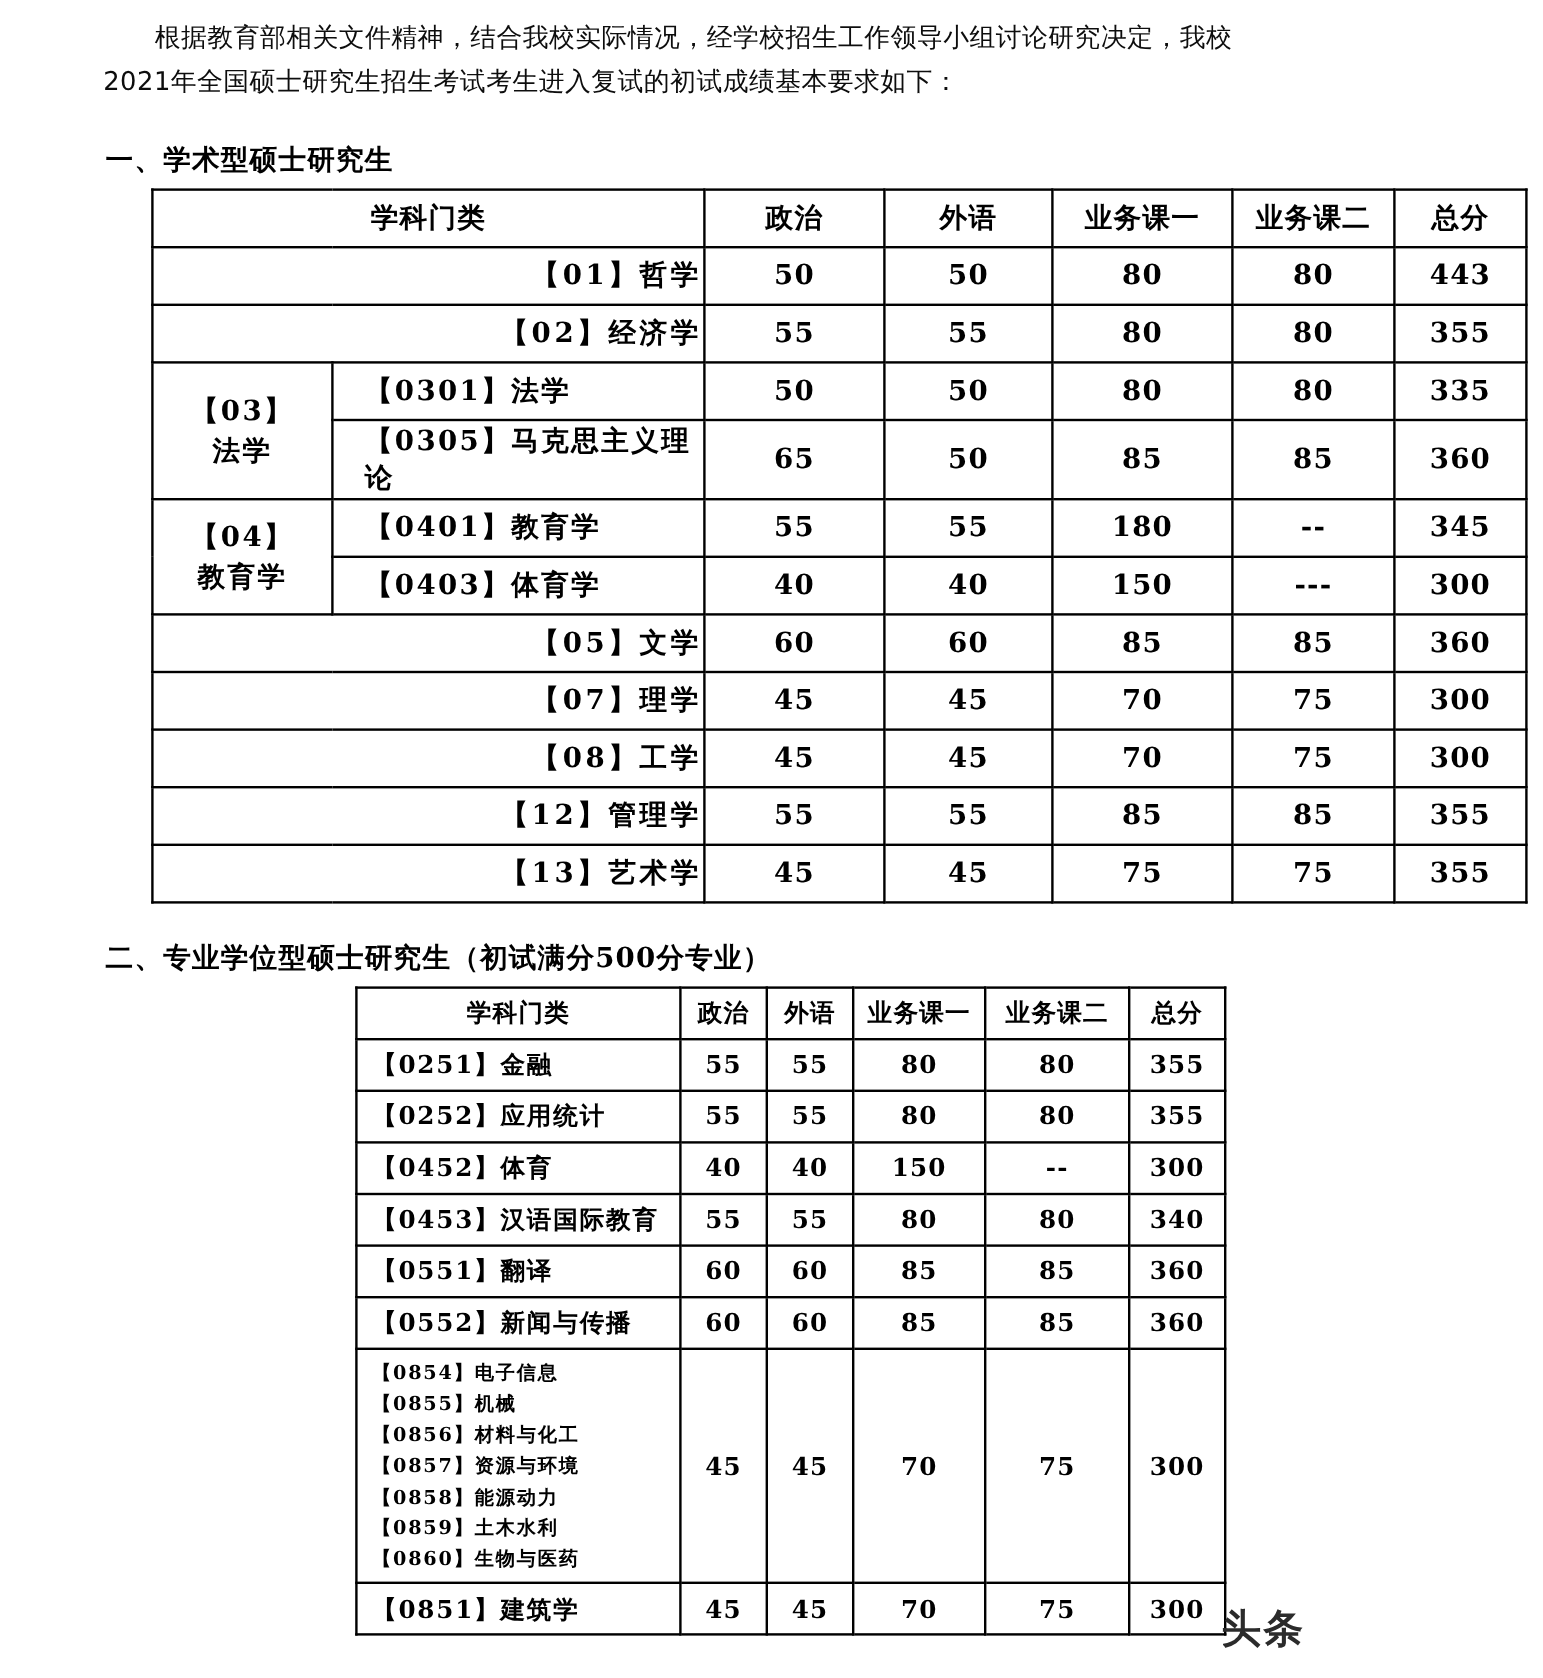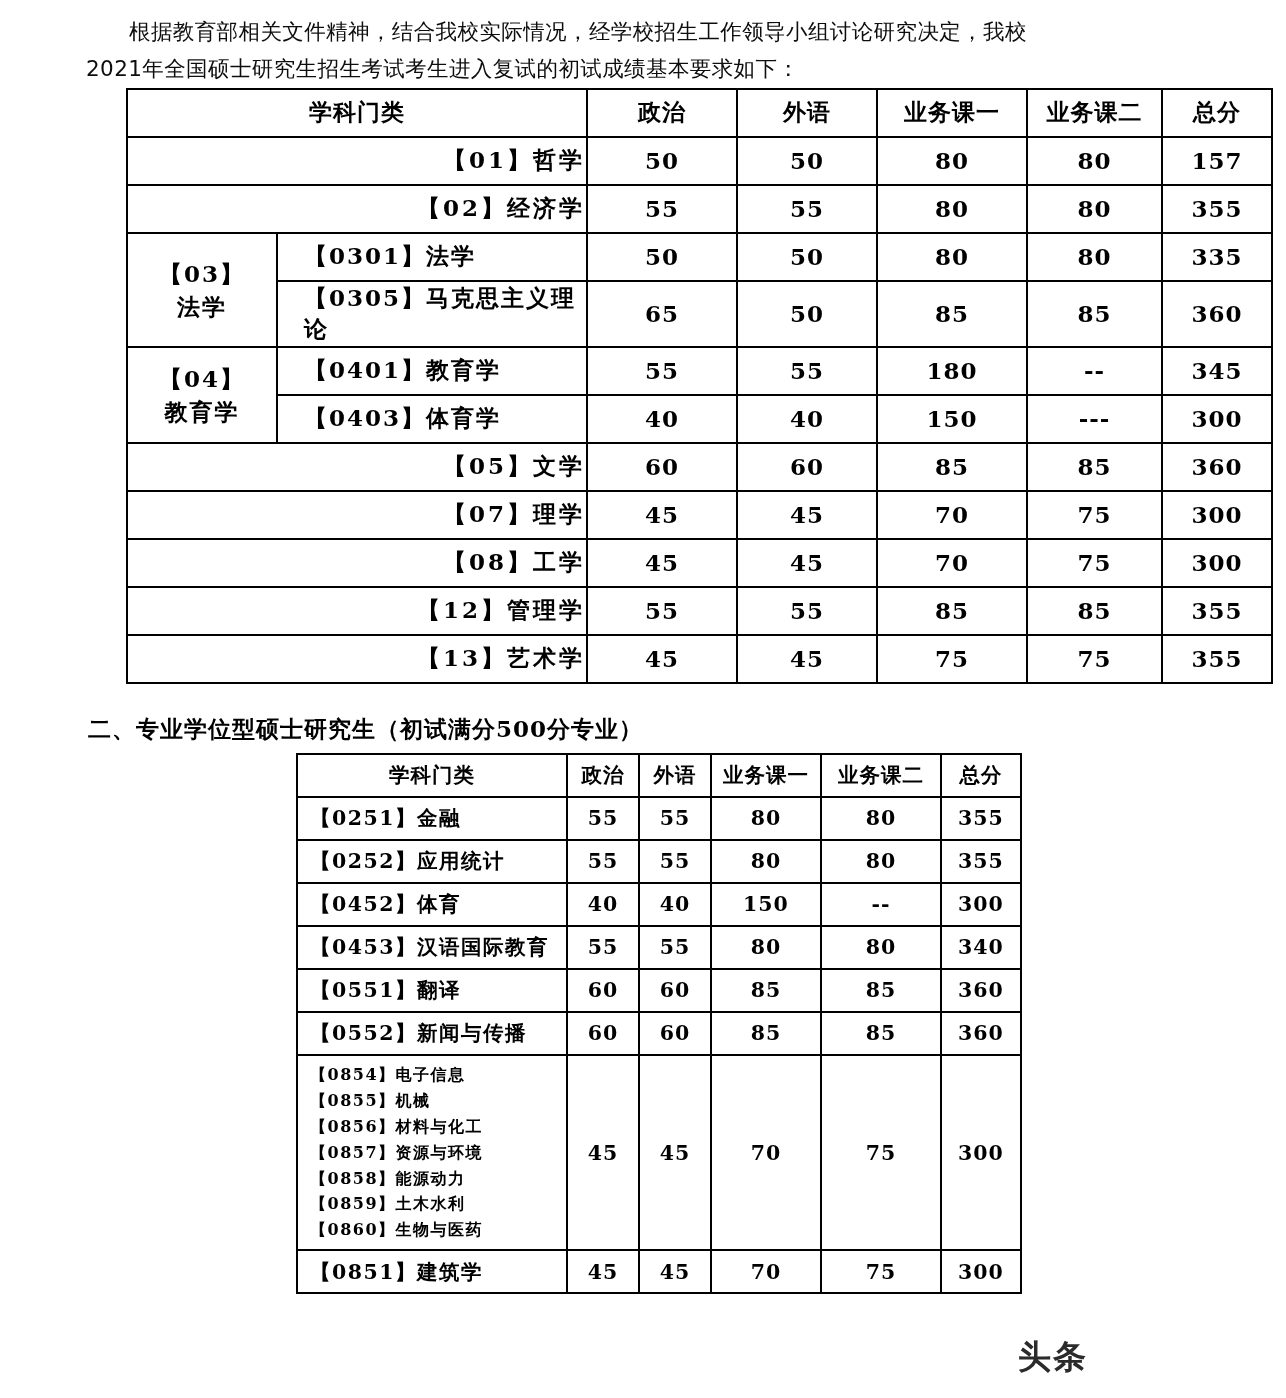--- a/index.html
+++ b/index.html
@@ -129,20 +129,21 @@
     letter-spacing: 0px;
   }
 </style>
 </head>
 <body>
 
 <div class="page">
 
   <p class="intro">根据教育部相关文件精神，结合我校实际情况，经学校招生工作领导小组讨论研究决定，我校2021年全国硕士研究生招生考试考生进入复试的初试成绩基本要求如下：</p>
 
+  <h2 class="section-title">一、学术型硕士研究生</h2>
 
   <table id="tbl1">
     <colgroup>
       <col style="width:150px">
         <col style="width:310px">
         <col style="width:150px">
       <col style="width:140px">
         <col style="width:150px">
         <col style="width:135px">
         <col style="width:110px">
@@ -155,21 +156,21 @@
           <td class="head" colspan="1">业务课一</td>
           <td class="head" colspan="1">业务课二</td>
           <td class="head" colspan="1">总分</td>
         </tr>
         <tr>
           <td class="cat" colspan="2">【01】哲学</td>
           <td>50</td>
           <td>50</td>
           <td>80</td>
           <td>80</td>
-          <td>157</td>
+          <td>443</td>
         </tr>
         <tr>
           <td class="cat" colspan="2">【02】经济学</td>
           <td>55</td>
           <td>55</td>
           <td>80</td>
           <td>80</td>
           <td>355</td>
         </tr>
         <tr>

